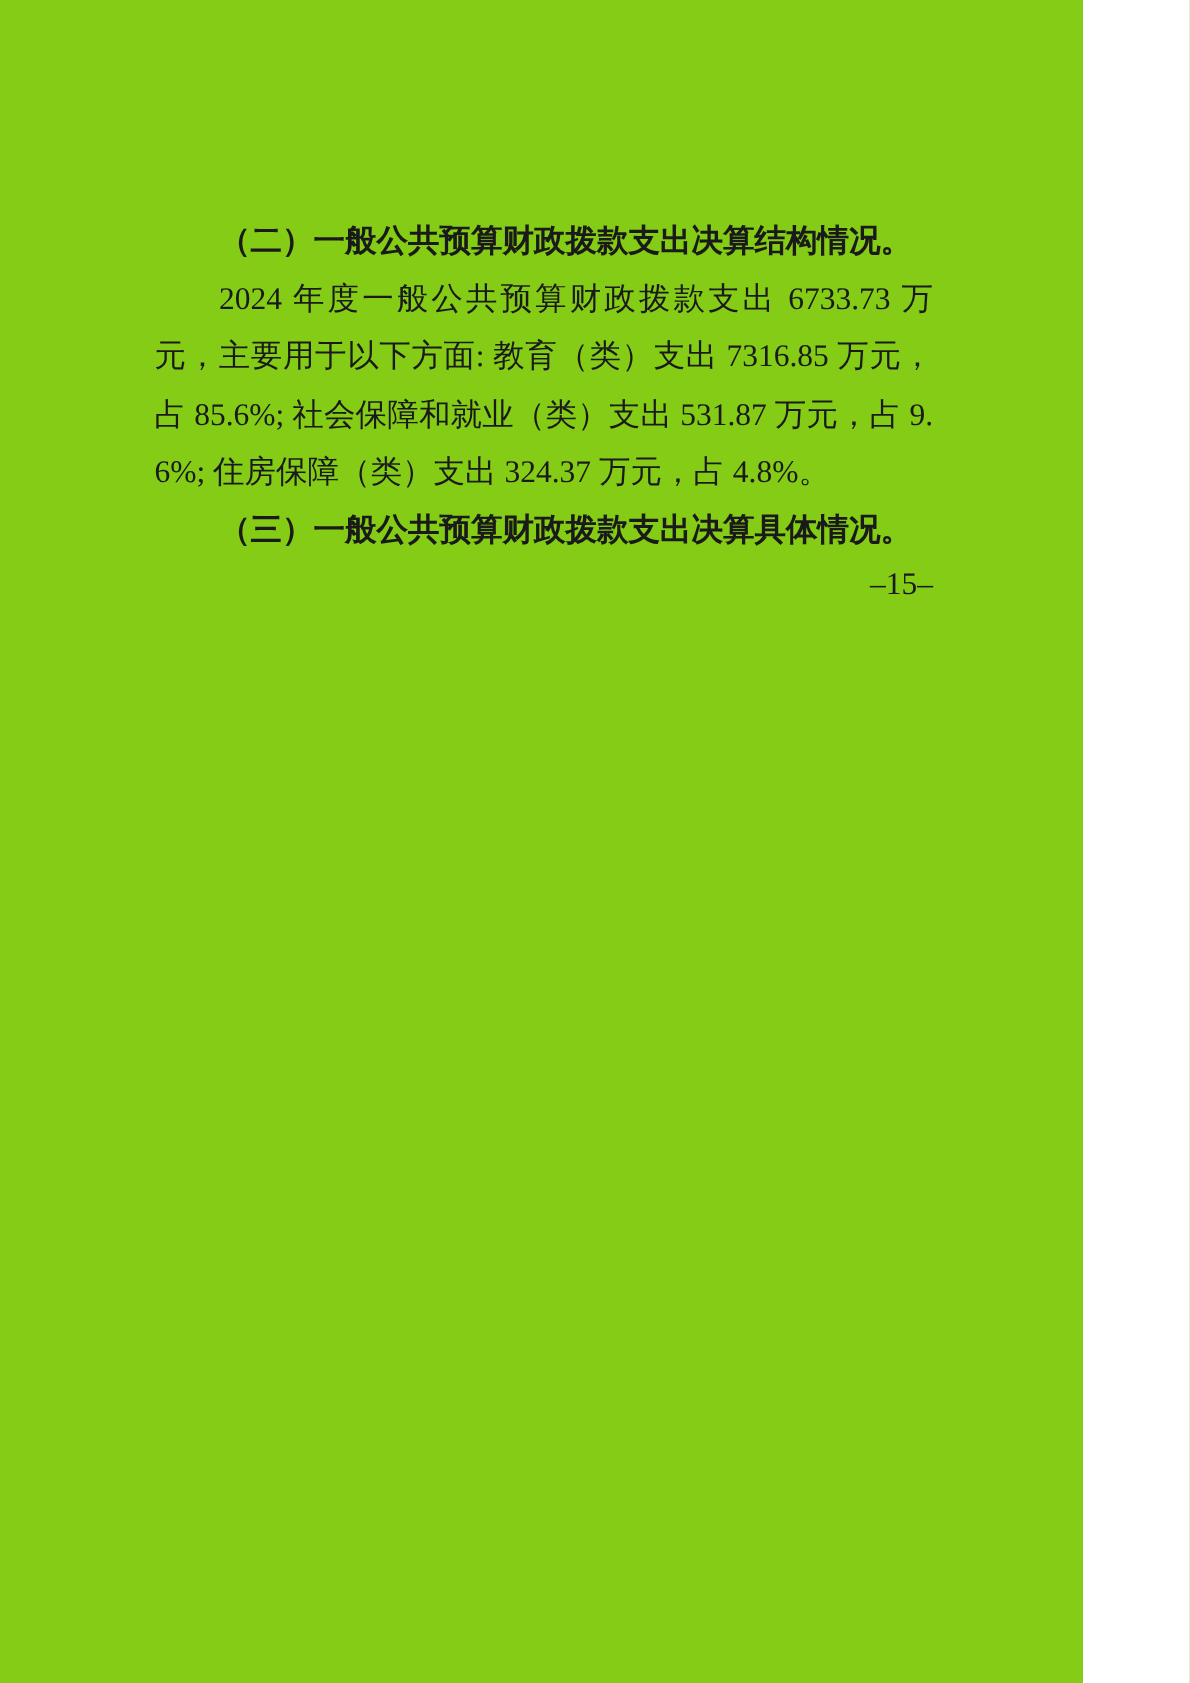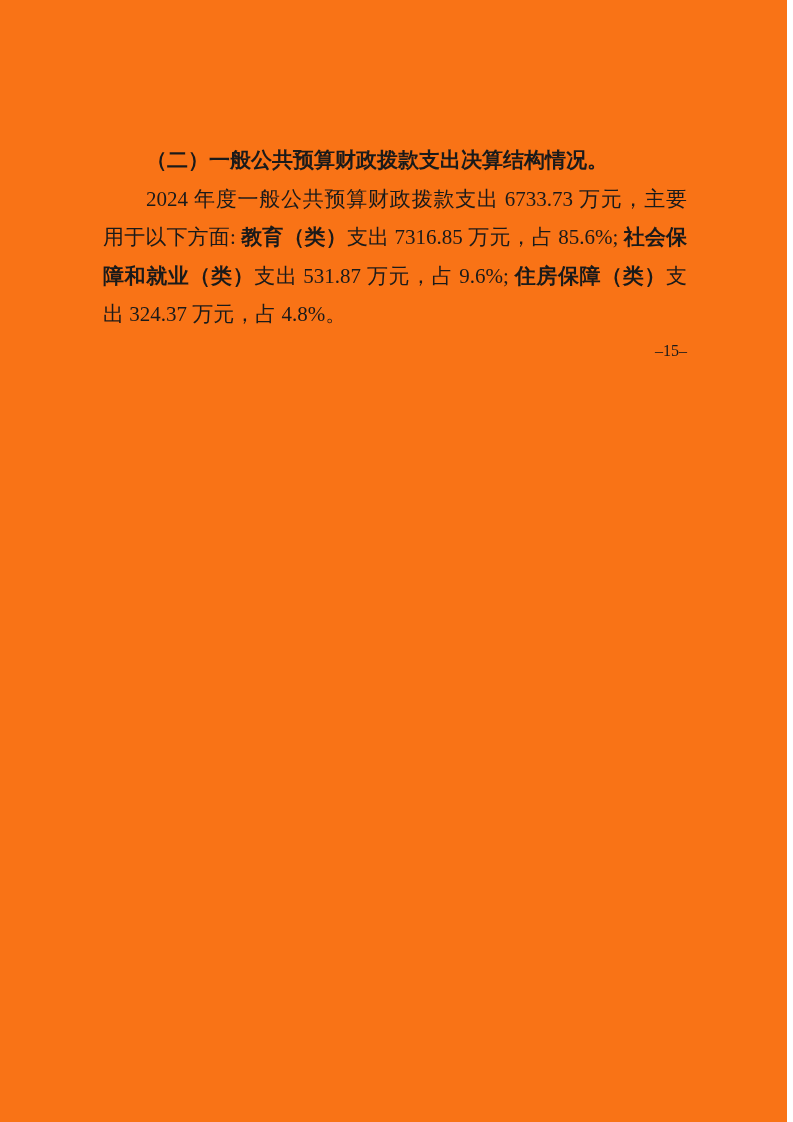--- a/index.html
+++ b/index.html
@@ -2,67 +2,68 @@
 <html><head>
 <meta charset="utf-8">
 <style>
   html, body {
     margin: 0;
     padding: 0;
     background: #ffffff;
   }
   .page {
     position: relative;
-    width: 787px;
+    width: 722px;
     height: 1122px;
-    background: #f97316;
+    background: #84cc16;
     box-sizing: border-box;
     padding: 141px 100px 0 103px;
     overflow: hidden;
     font-family: "Liberation Serif", "DejaVu Serif", serif;
     color: #1a1a1a;
   }
   .doc-body p {
     margin: 0;
     font-size: 21px;
     line-height: 38.5px;
     text-align: justify;
     text-indent: 43px;
     word-break: break-all;
   }
   .heading {
     font-weight: 700;
   }
   .bold-run {
-    font-weight: 700;
+    font-weight: 400;
   }
   .num-run {
     font-weight: 400;
   }
   .page-footer {
     margin-top: 7px;
     text-align: right;
-    font-size: 16px;
+    font-size: 21px;
     line-height: 20px;
     color: #1a1a1a;
     font-family: "Liberation Serif", "DejaVu Serif", serif;
   }
 </style>
 </head>
 <body>
 
 <div class="page">
   <div class="doc-body">
 
     <p class="heading">（二）一般公共预算财政拨款支出决算结构情况。</p>
 
     <p>
       <span class="text-run">2024 年度一般公共预算财政拨款支出 6733.73 万元，主要用于以下方面: </span><span class="bold-run">教育（类）</span><span class="text-run">支出 7316.85 万元，占 85.6%; </span><span class="bold-run">社会保障和就业（类）</span><span class="text-run">支出 531.87 万元，占 9.6%; </span><span class="bold-run">住房保障（类）</span><span class="text-run">支出 324.37 万元，占 4.8%。</span>
     </p>
 
+    <p class="heading">（三）一般公共预算财政拨款支出决算具体情况。</p>
 
 
 
 
 
   </div>
 
   <div class="page-footer">–15–</div>
 </div>
 

